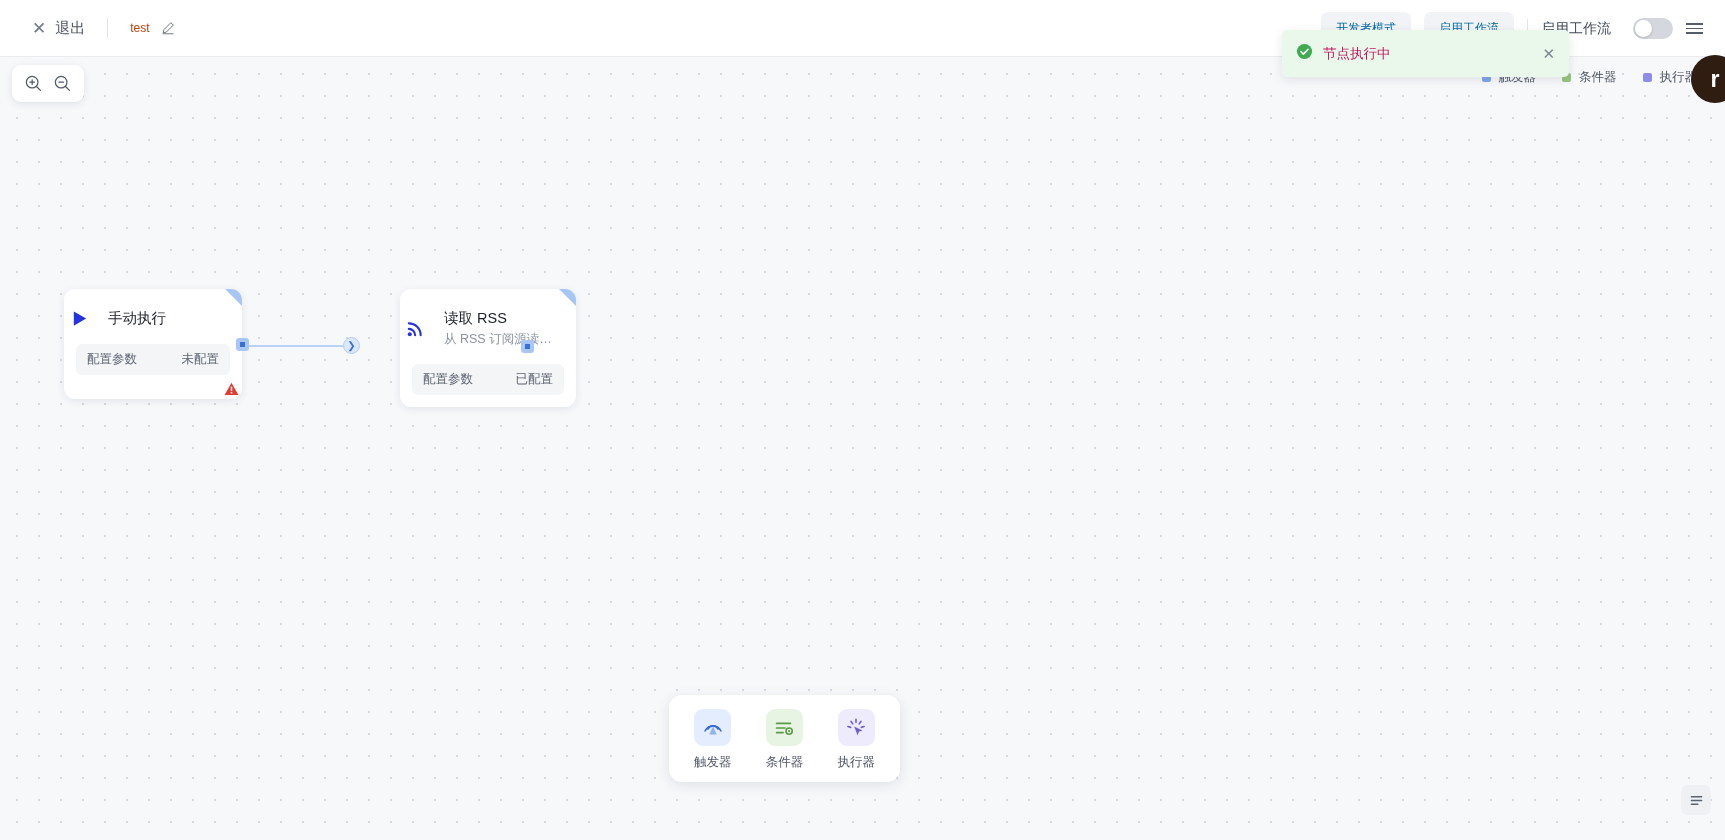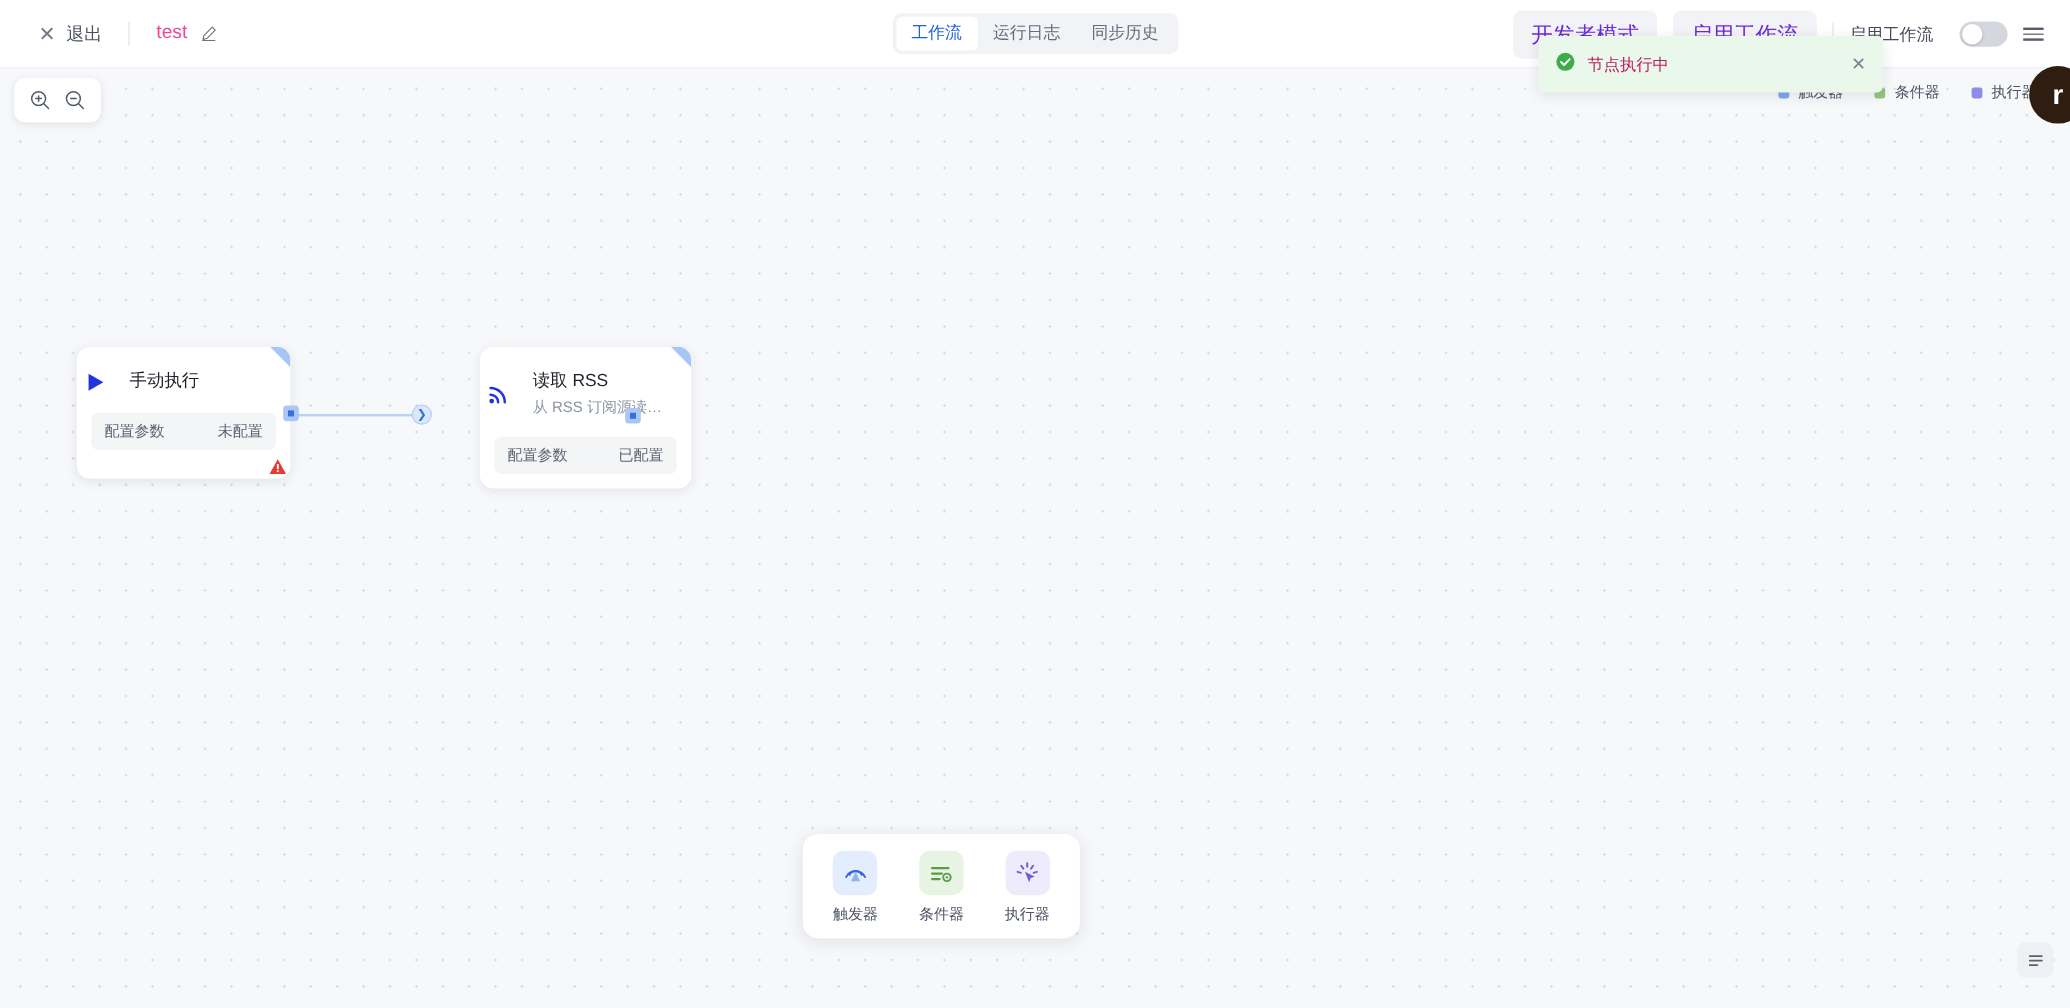--- a/index.html
+++ b/index.html
@@ -22,40 +22,40 @@
   }
   .hdr-left { display: flex; align-items: center; padding-left: 32px; gap: 0; }
   .exit-btn {
     display: flex; align-items: center; gap: 9px;
     color: #4a5160; font-size: 15px; cursor: pointer;
   }
   .exit-x { font-size: 17px; color: #727b8c; line-height: 1; }
   .hdr-divider {
     width: 1px; height: 20px; background: #dfe2e8; margin: 0 22px;
   }
-  .wf-title { font-size: 16px; color: #ec4899; font-weight: 500; }
+  .wf-title { font-size: 12px; color: #c2410c; font-weight: 500; }
   .edit-pencil { margin-left: 11px; cursor: pointer; display: inline-flex; }
 
   .hdr-center {
     position: absolute; left: 50%; transform: translateX(-50%);
     display: flex; align-items: center;
     background: #f2f3f6; border-radius: 7px; padding: 3px;
   }
   .tab {
     padding: 5px 13px; font-size: 14px; color: #646b7a;
     border-radius: 5px; cursor: pointer; white-space: nowrap;
   }
   .tab.active { background: #ffffff; color: #1f5fe0; font-weight: 500; }
 
   .hdr-right {
     position: absolute; right: 22px; top: 0; height: 57px;
     display: flex; align-items: center; gap: 13px;
   }
   .ghost-btn {
-    background: #f2f3f6; color: #6d28d9; font-size: 18px;
+    background: #f2f3f6; color: #0369a1; font-size: 12px;
     border: none; border-radius: 7px; padding: 8px 15px; cursor: pointer;
     white-space: nowrap;
   }
   .vbar { width: 1px; height: 20px; background: #e2e5eb; }
   .enable-wrap { display: flex; align-items: center; gap: 22px; }
   .enable-label { font-size: 14px; color: #434a58; white-space: nowrap; }
   .switch {
     width: 40px; height: 21px; background: #d4d7de;
     border-radius: 11px; position: relative; cursor: pointer;
   }
@@ -209,25 +209,20 @@
       <div class="hdr-divider"></div>
       <span class="wf-title">test</span>
       <span class="edit-pencil">
         <svg width="14" height="14" viewBox="0 0 16 16" fill="none">
           <path d="M11.3 1.9l2.8 2.8-8 8-3.6.8.8-3.6 8-8z" stroke="#6b7280" stroke-width="1.1" stroke-linejoin="round"></path>
           <path d="M2.2 14.6h11.6" stroke="#6b7280" stroke-width="1.1" stroke-linecap="round"></path>
         </svg>
       </span>
     </div>
 
-    <div class="hdr-center">
-      <div class="tab active">工作流</div>
-      <div class="tab">运行日志</div>
-      <div class="tab">同步历史</div>
-    </div>
 
     <div class="hdr-right">
       <button class="ghost-btn">开发者模式</button>
       <button class="ghost-btn">启用工作流</button>
       <div class="vbar"></div>
       <div class="enable-wrap">
         <span class="enable-label">启用工作流</span>
         <div class="switch">
           <span class="knob"></span>
         </div>

